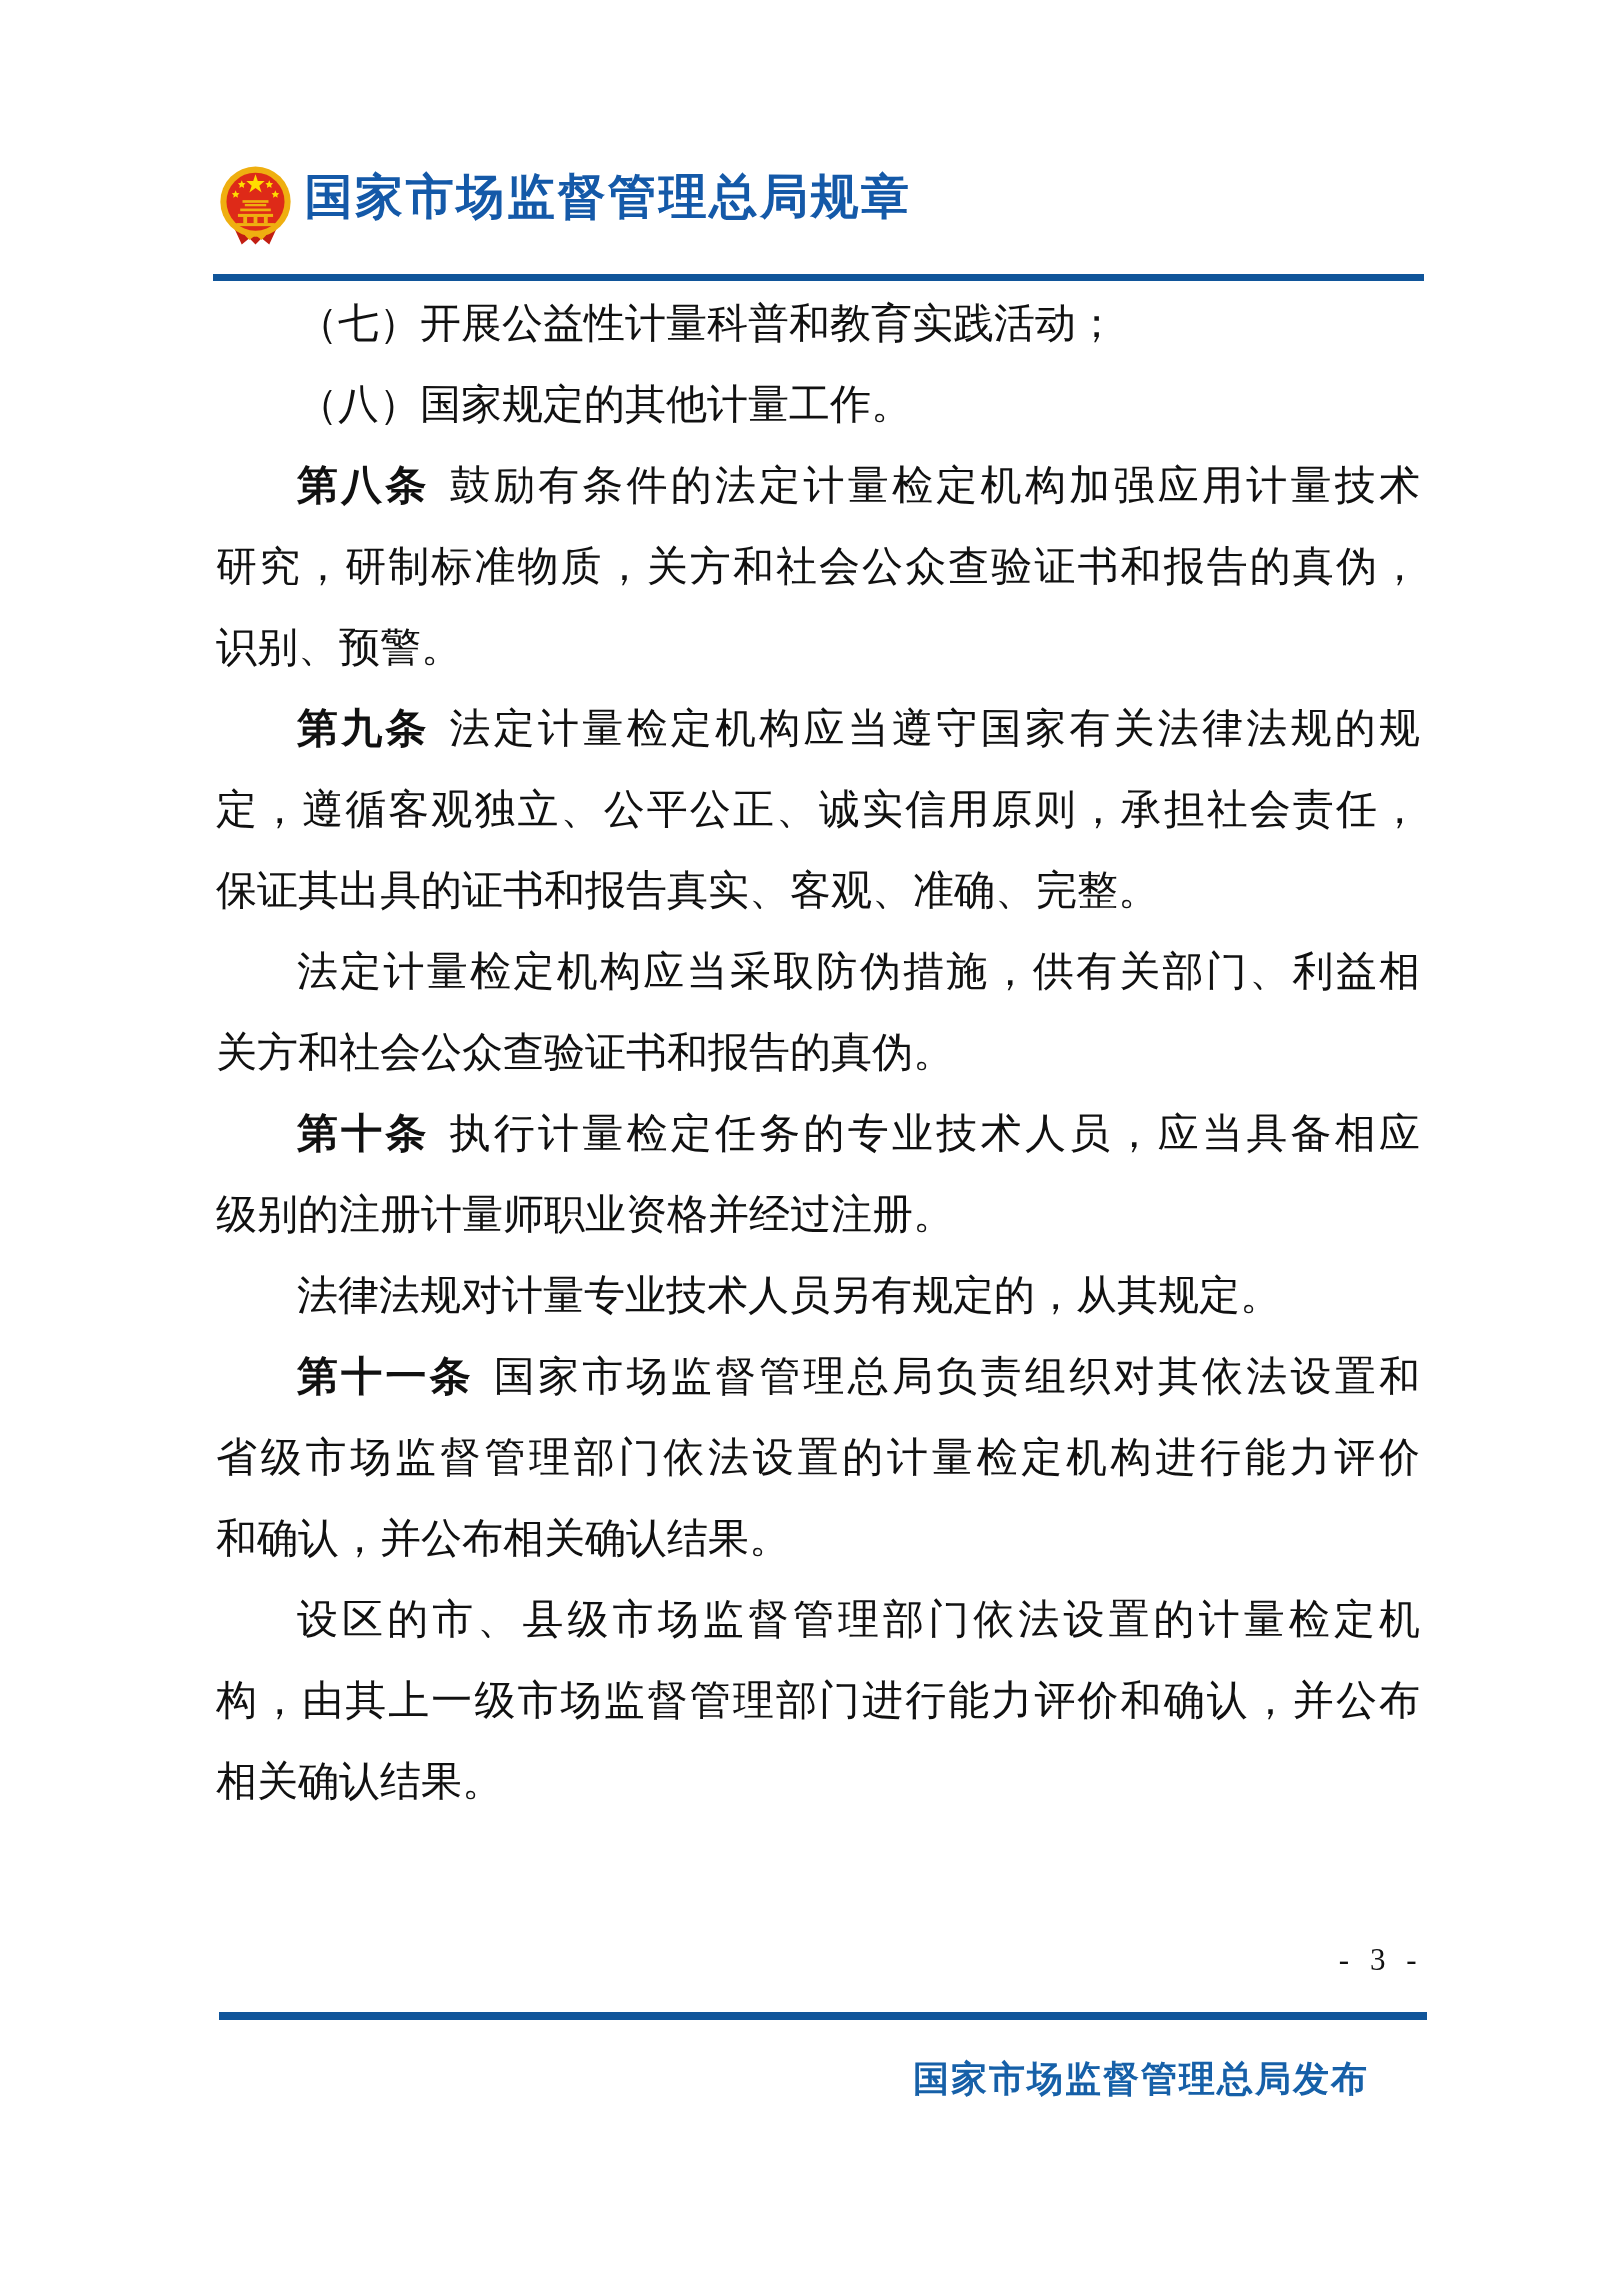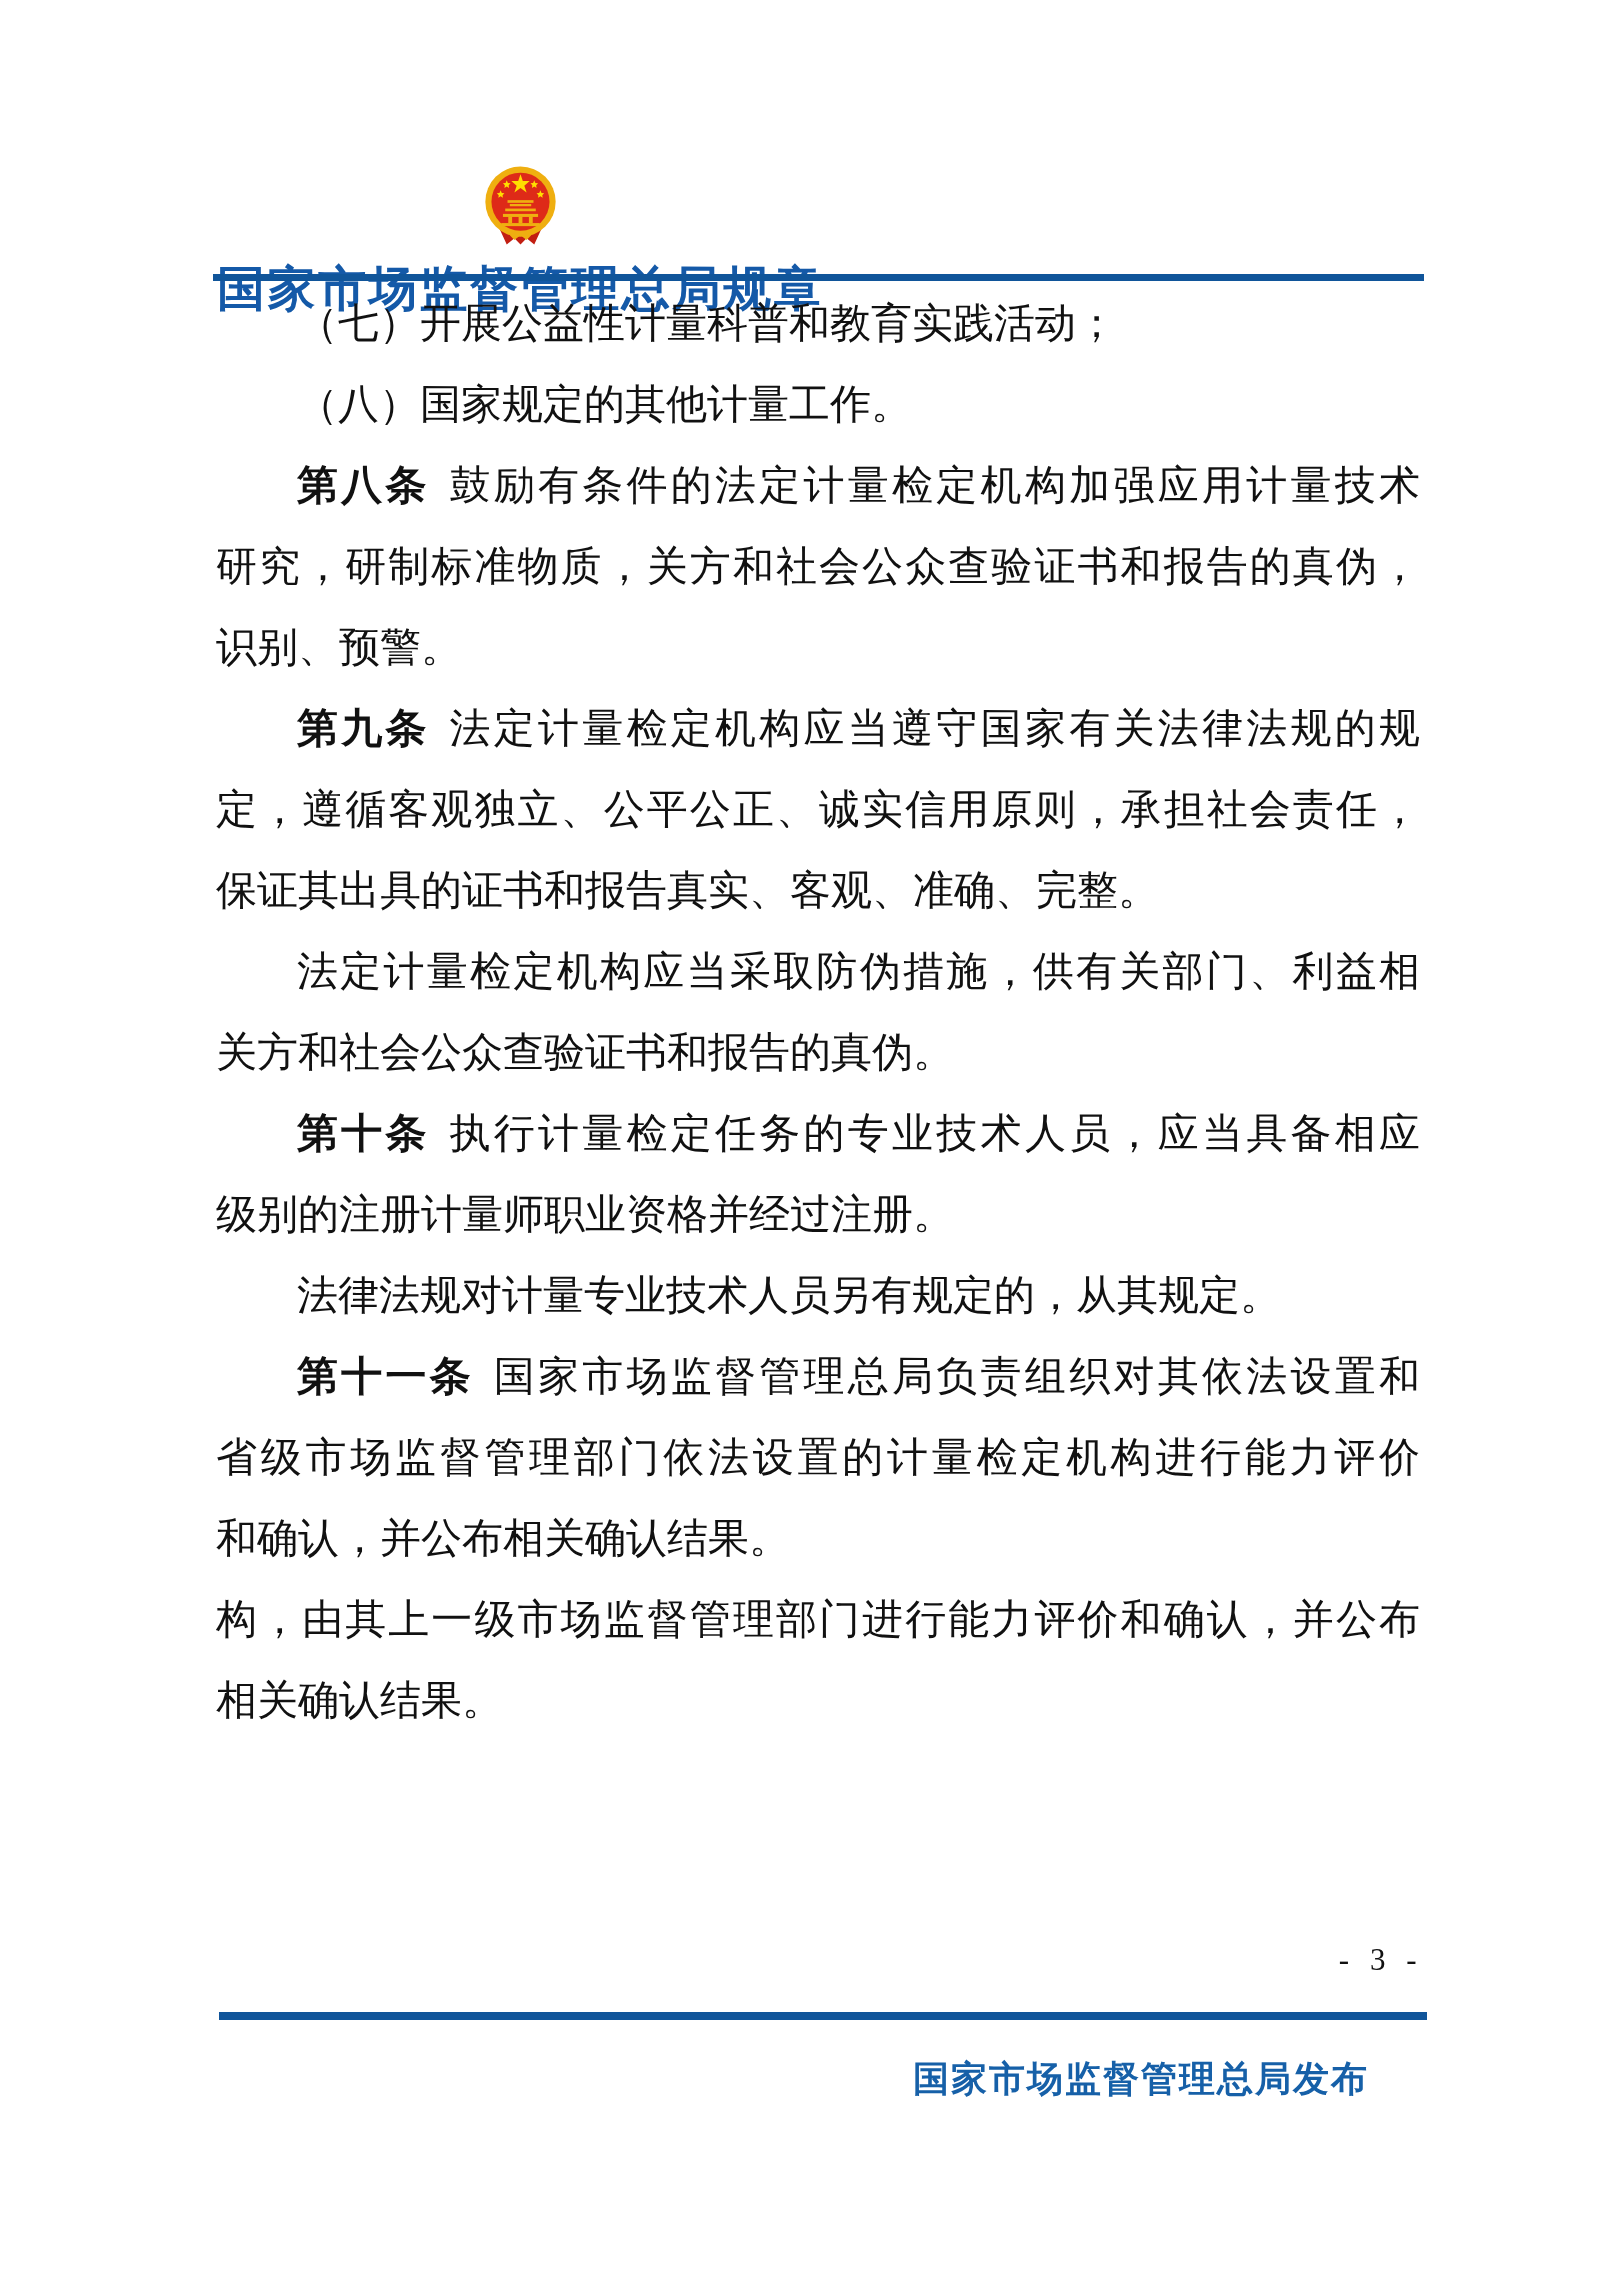--- a/index.html
+++ b/index.html
@@ -18,23 +18,22 @@
     background:#ffffff;
     overflow:hidden;
     font-family:"Liberation Serif","DejaVu Serif",serif;
     color:var(--text-black);
   }
   
   .header{
     position:absolute;
     left:217px; top:165px;
     display:flex;
-    align-items:center;
+    align-items:flex-start;
     gap:10.5px;
-    flex-direction:column;
   }
   .emblem{ width:77px; height:81px; flex:0 0 auto; }
   .header-title{
     font-family:"Liberation Sans","DejaVu Sans",sans-serif;
     font-weight:700;
     font-size:48px;
     letter-spacing:2.6px;
     color:var(--title-blue);
     white-space:nowrap;
   }
@@ -137,20 +136,21 @@
       <div class="doc-line fill">定，遵循客观独立、公平公正、诚实信用原则，承担社会责任，</div>
       <div class="doc-line">保证其出具的证书和报告真实、客观、准确、完整。</div>
       <div class="doc-line indent fill">法定计量检定机构应当采取防伪措施，供有关部门、利益相</div>
       <div class="doc-line">关方和社会公众查验证书和报告的真伪。</div>
       <div class="doc-line indent fill"><span class="lead">第十条</span>执行计量检定任务的专业技术人员，应当具备相应</div>
       <div class="doc-line">级别的注册计量师职业资格并经过注册。</div>
       <div class="doc-line indent">法律法规对计量专业技术人员另有规定的，从其规定。</div>
       <div class="doc-line indent fill"><span class="lead">第十一条</span>国家市场监督管理总局负责组织对其依法设置和</div>
       <div class="doc-line fill">省级市场监督管理部门依法设置的计量检定机构进行能力评价</div>
       <div class="doc-line">和确认，并公布相关确认结果。</div>
+      <div class="doc-line indent fill">设区的市、县级市场监督管理部门依法设置的计量检定机</div>
       <div class="doc-line fill">构，由其上一级市场监督管理部门进行能力评价和确认，并公布</div>
       <div class="doc-line">相关确认结果。</div>
     </div>
 
   <div class="page-number">- 3 -</div>
   <div class="footer-rule"></div>
   <div class="footer-publisher">国家市场监督管理总局发布</div>
 
 </div>
 

